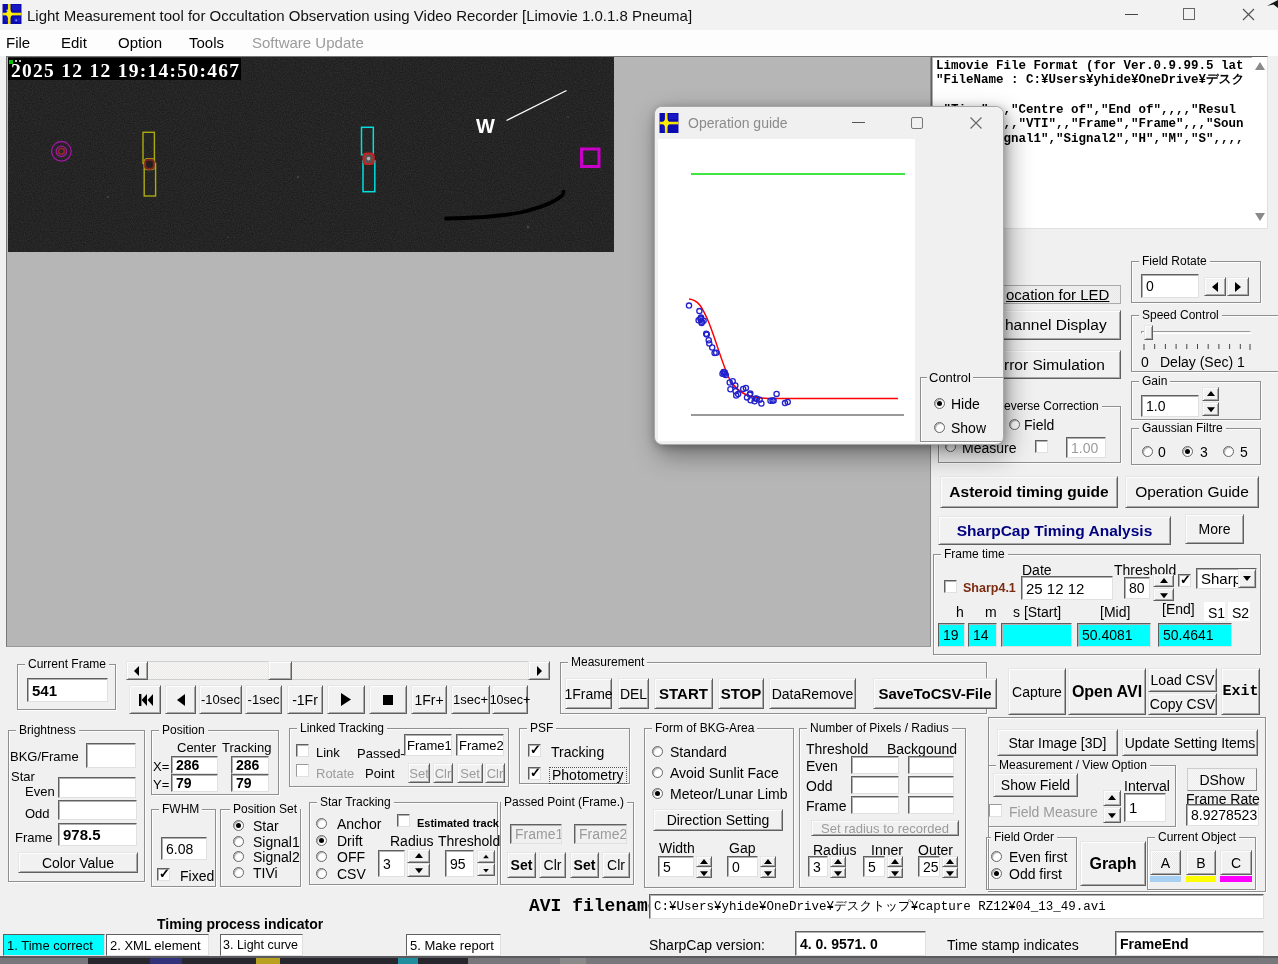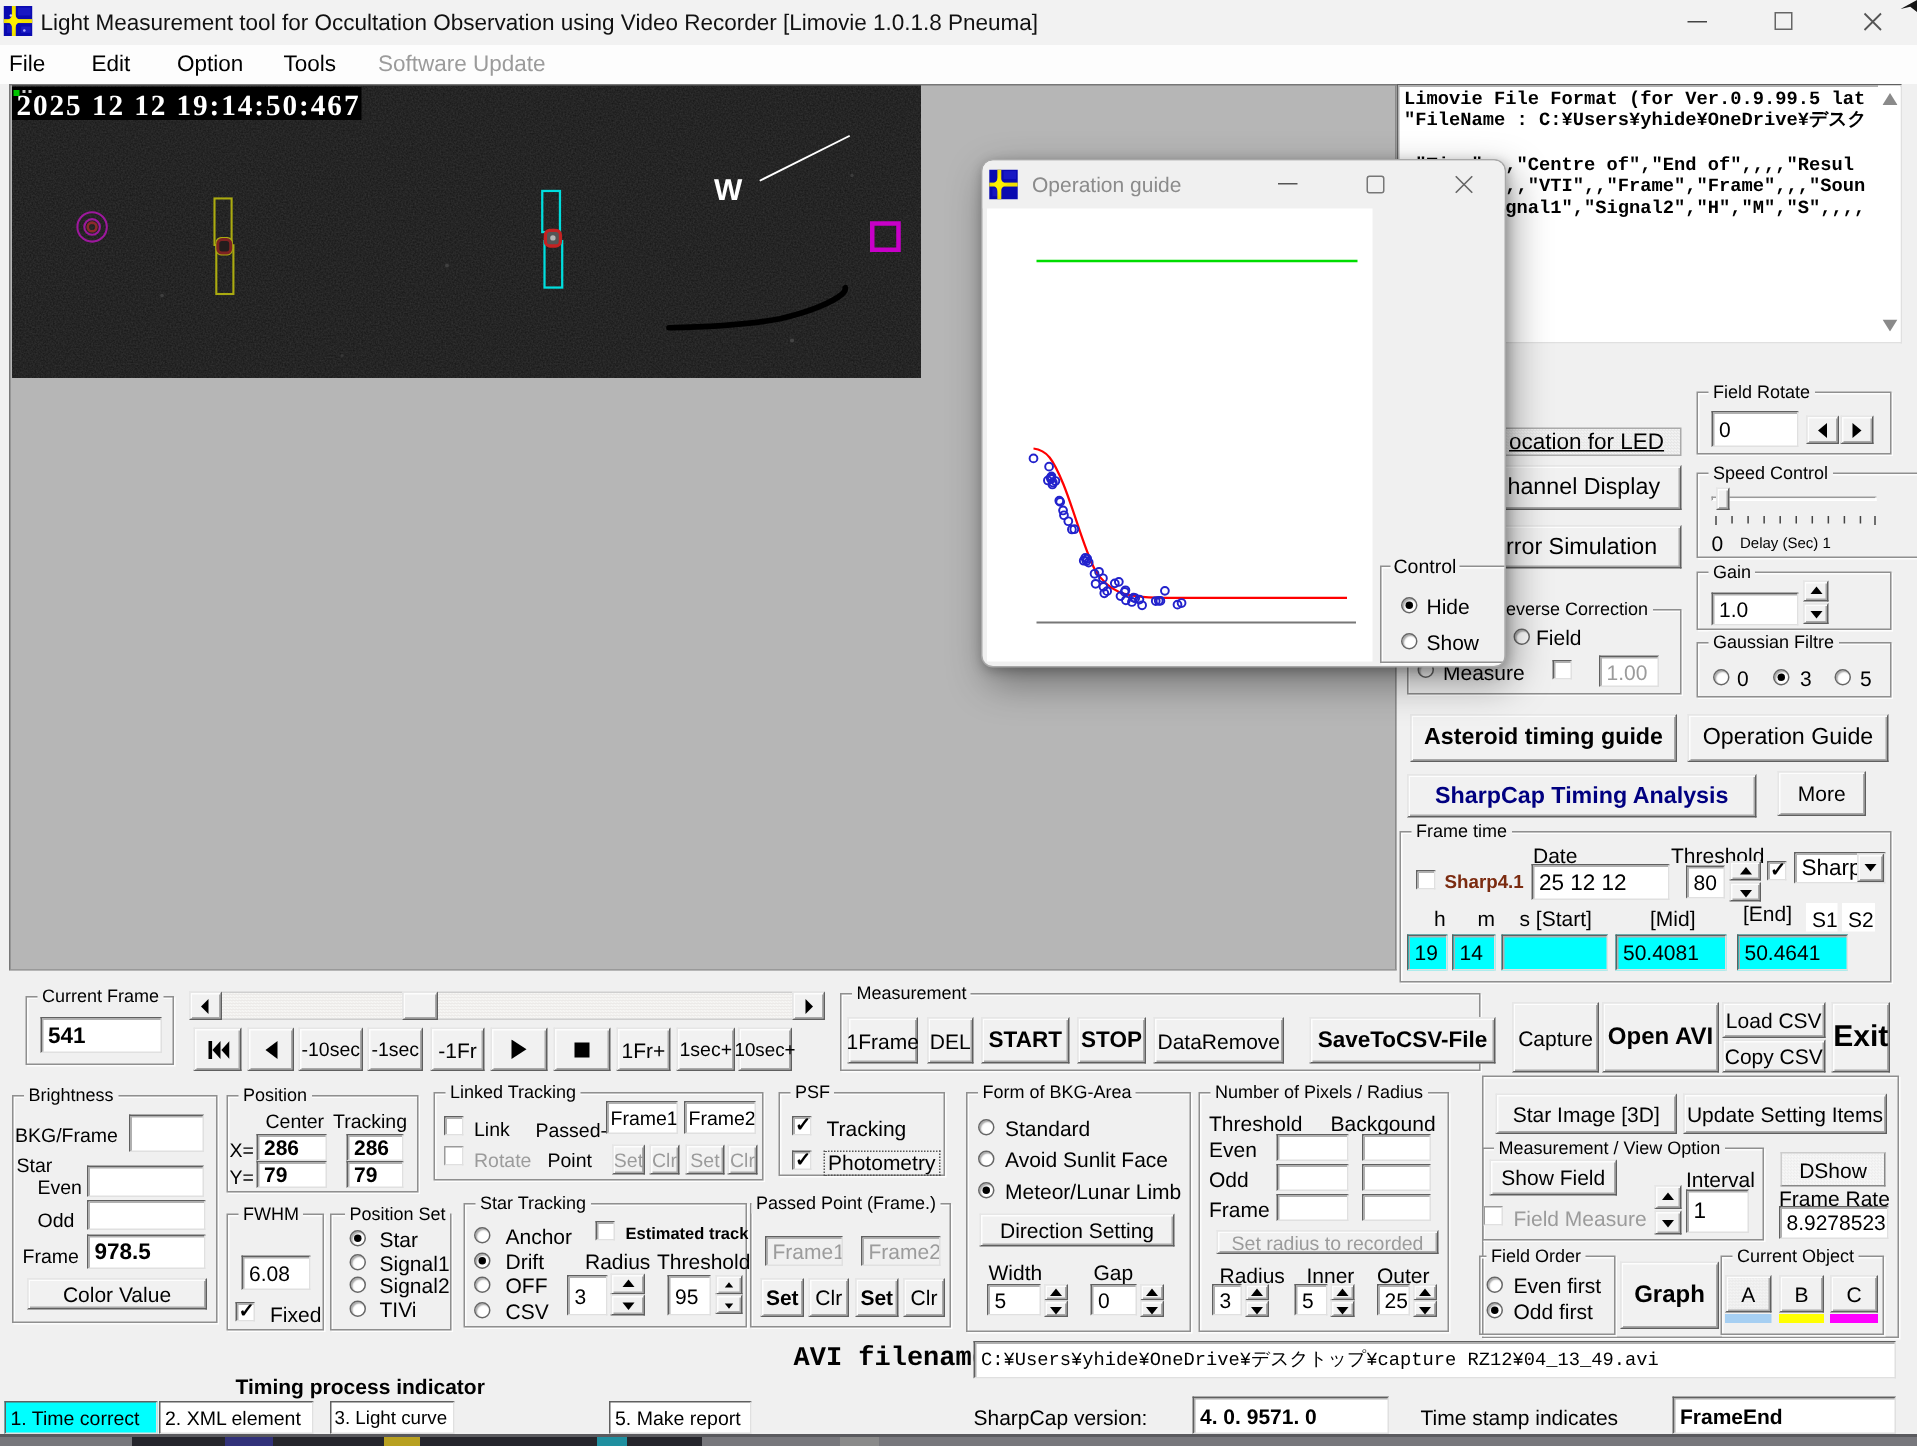--- a/index.html
+++ b/index.html
@@ -414,21 +414,21 @@
       <line x1="43.8" y1="0" x2="43.8" y2="5"></line>
       <line x1="54.5" y1="0" x2="54.5" y2="5"></line>
       <line x1="65.2" y1="0" x2="65.2" y2="5"></line>
       <line x1="75.9" y1="0" x2="75.9" y2="5"></line>
       <line x1="86.6" y1="0" x2="86.6" y2="5"></line>
       <line x1="97.3" y1="0" x2="97.3" y2="5"></line>
       <line x1="107" y1="0" x2="107" y2="6"></line>
     </g>
   </svg>
 <div class="lb" style="left:1141px;top:355px;font-size:14px;">0</div>
-<div class="lb" style="left:1160px;top:355px;font-size:10px;">Delay (Sec) 1</div>
+<div class="lb" style="left:1160px;top:355px;font-size:14px;">Delay (Sec) 1</div>
 
 <div class="gb" style="left:1131px;top:381px;width:130px;height:39px;">
     <span class="gl">Gain</span>
   </div>
 <div class="tb" style="left:1141px;top:395px;width:58px;height:22px;">1.0</div>
 <div class="spup" style="left:1202px;top:387px;width:17px;height:14px;">
     <span class="tri-u"></span>
   </div>
 <div class="spdn" style="left:1202px;top:402px;width:17px;height:14px;">
     <span class="tri-d"></span>
@@ -485,21 +485,21 @@
 <div class="tb" style="left:938px;top:623px;width:27px;height:24px;background:#00ffff;">19</div>
 <div class="tb" style="left:968px;top:623px;width:29px;height:24px;background:#00ffff;">14</div>
 <div class="tb" style="left:1001px;top:623px;width:71px;height:24px;background:#00ffff;"></div>
 <div class="tb" style="left:1077px;top:623px;width:74px;height:24px;background:#00ffff;">50.4081</div>
 <div class="tb" style="left:1158px;top:623px;width:74px;height:24px;background:#00ffff;">50.4641</div>
 
 <div class="btn" style="left:1008px;top:668px;width:58px;height:47px;">Capture</div>
 <div class="btn bold" style="left:1068px;top:668px;width:78px;height:47px;font-size:16px;">Open AVI</div>
 <div class="btn" style="left:1148px;top:668px;width:69px;height:24px;">Load CSV</div>
 <div class="btn" style="left:1148px;top:693px;width:69px;height:22px;">Copy CSV</div>
-<div class="btn bold" style="left:1221px;top:668px;width:39px;height:47px;font-size:20px;">Exit</div>
+<div class="btn bold" style="left:1221px;top:668px;width:39px;height:47px;font-size:15px;font-family:Liberation Mono, monospace;">Exit</div>
 
 <div class="gb" style="left:988px;top:717px;width:278px;height:175px;"></div>
 <div class="btn" style="left:997px;top:729px;width:121px;height:27px;">Star Image [3D]</div>
 <div class="btn" style="left:1122px;top:729px;width:136px;height:27px;">Update Setting Items</div>
 <div class="gb" style="left:988px;top:765px;width:188px;height:62px;">
     <span class="gl">Measurement / View Option</span>
   </div>
 <div class="btn" style="left:993px;top:773px;width:85px;height:24px;">Show Field</div>
 <div class="cb" style="left:989px;top:804px;box-shadow:none;border-color:#9a9a9a #e0e0e0 #e0e0e0 #9a9a9a;"></div>
 <div class="lb gray" style="left:1009px;top:805px;font-size:14px;">Field Measure</div>

